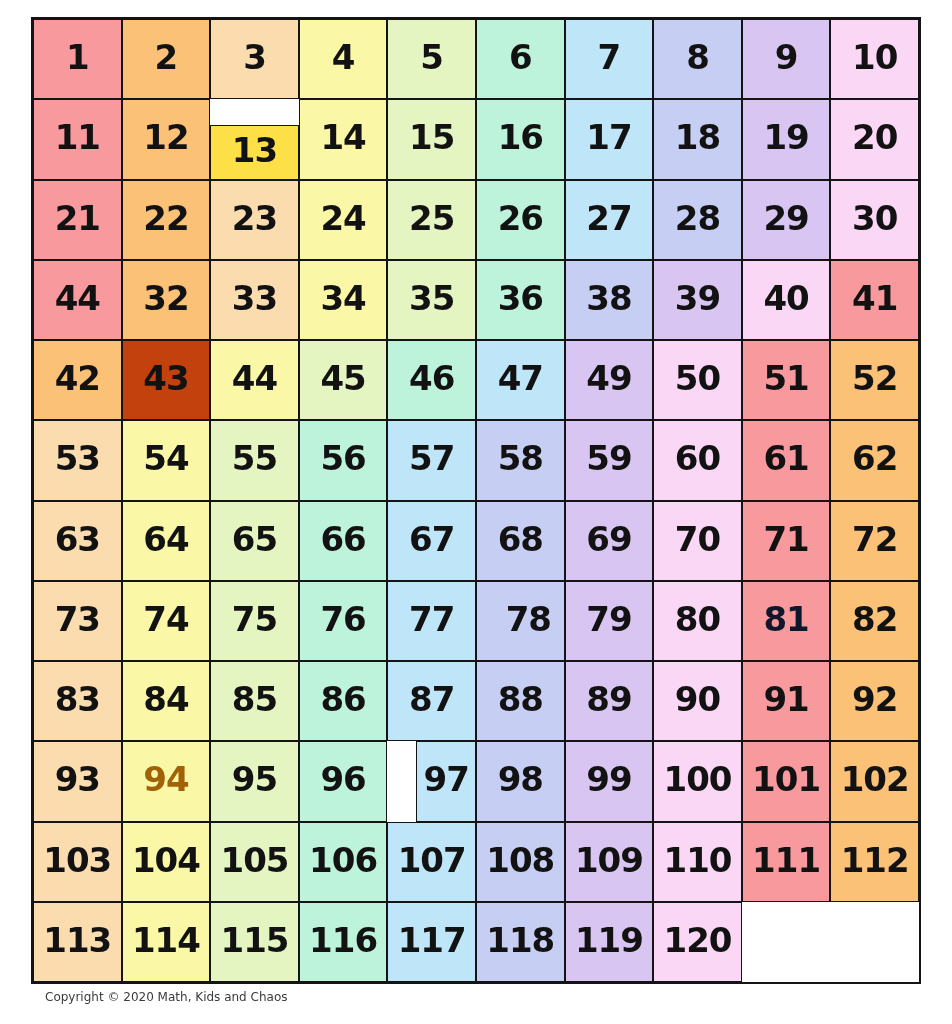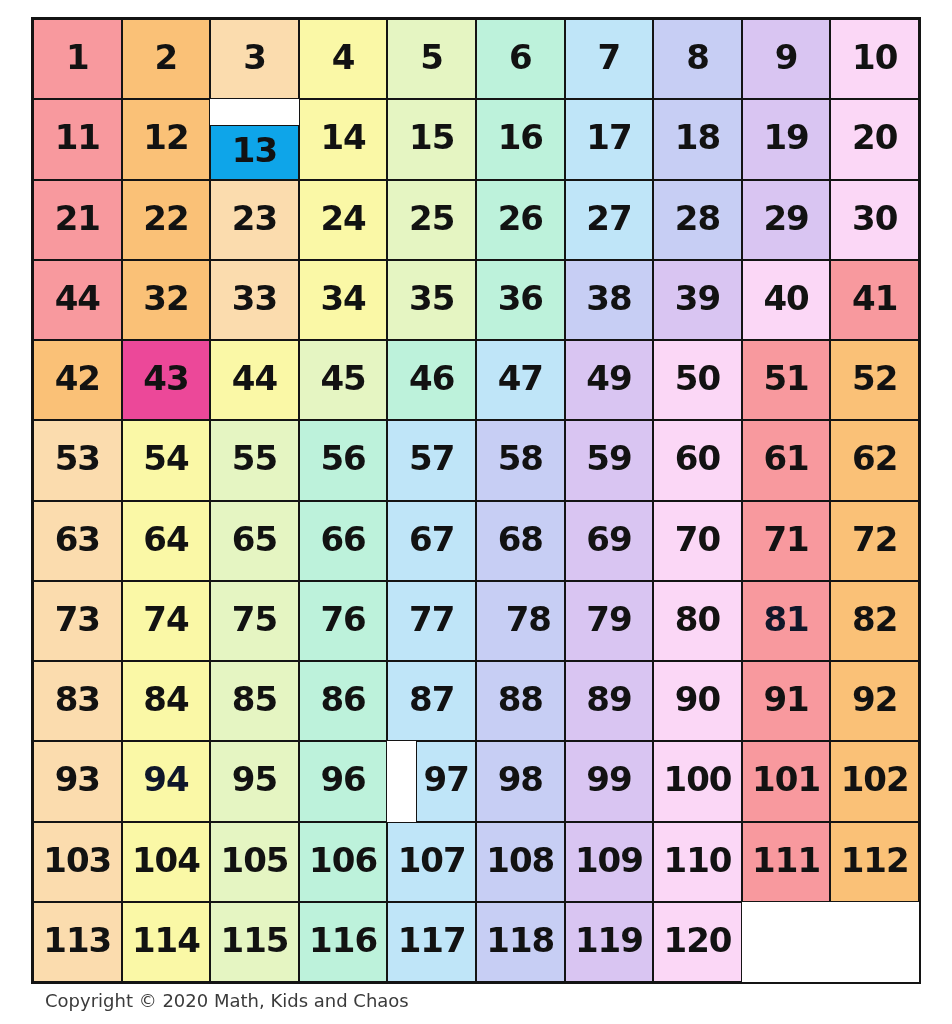--- a/index.html
+++ b/index.html
@@ -38,42 +38,42 @@
     letter-spacing: -1px;
     color: #121212;
     line-height: 1;
     padding-bottom: 4px;
   }
   .footer-copyright {
     position: absolute;
     left: 45px;
     top: 990px;
     font-family: "DejaVu Sans", sans-serif;
-    font-size: 18px;
+    font-size: 12px;
     color: #3b3b3b;
     white-space: nowrap;
   }
 </style>
 </head>
 <body>
 
 <div class="number-grid" style="border-color: rgb(20, 20, 20);">
     <div class="cell" style="background: rgb(248, 153, 158); border-color: rgb(20, 20, 20); color: rgb(18, 18, 18);">1</div>
     <div class="cell" style="background: rgb(250, 193, 119); border-color: rgb(20, 20, 20); color: rgb(18, 18, 18);">2</div>
     <div class="cell" style="background: rgb(251, 220, 174); border-color: rgb(20, 20, 20); color: rgb(18, 18, 18);">3</div>
     <div class="cell" style="background: rgb(250, 248, 166); border-color: rgb(20, 20, 20); color: rgb(18, 18, 18);">4</div>
     <div class="cell" style="background: rgb(229, 245, 194); border-color: rgb(20, 20, 20); color: rgb(18, 18, 18);">5</div>
     <div class="cell" style="background: rgb(189, 242, 219); border-color: rgb(20, 20, 20); color: rgb(18, 18, 18);">6</div>
     <div class="cell" style="background: rgb(191, 229, 248); border-color: rgb(20, 20, 20); color: rgb(18, 18, 18);">7</div>
     <div class="cell" style="background: rgb(199, 206, 244); border-color: rgb(20, 20, 20); color: rgb(18, 18, 18);">8</div>
     <div class="cell" style="background: rgb(217, 197, 242); border-color: rgb(20, 20, 20); color: rgb(18, 18, 18);">9</div>
     <div class="cell" style="background: rgb(251, 215, 246); border-color: rgb(20, 20, 20); color: rgb(18, 18, 18);">10</div>
     <div class="cell" style="background: rgb(248, 153, 158); border-color: rgb(20, 20, 20); color: rgb(18, 18, 18);">11</div>
     <div class="cell" style="background: rgb(250, 193, 119); border-color: rgb(20, 20, 20); color: rgb(18, 18, 18);">12</div>
-    <div class="cell" style="background: #0ea5e9; border-color: rgb(20, 20, 20); color: rgb(18, 18, 18); margin-top: 26px;">13</div>
+    <div class="cell" style="background: #fde047; border-color: rgb(20, 20, 20); color: rgb(18, 18, 18); margin-top: 26px;">13</div>
     <div class="cell" style="background: rgb(250, 248, 166); border-color: rgb(20, 20, 20); color: rgb(18, 18, 18);">14</div>
     <div class="cell" style="background: rgb(229, 245, 194); border-color: rgb(20, 20, 20); color: rgb(18, 18, 18);">15</div>
     <div class="cell" style="background: rgb(189, 242, 219); border-color: rgb(20, 20, 20); color: rgb(18, 18, 18);">16</div>
     <div class="cell" style="background: rgb(191, 229, 248); border-color: rgb(20, 20, 20); color: rgb(18, 18, 18);">17</div>
     <div class="cell" style="background: rgb(199, 206, 244); border-color: rgb(20, 20, 20); color: rgb(18, 18, 18);">18</div>
     <div class="cell" style="background: rgb(217, 197, 242); border-color: rgb(20, 20, 20); color: rgb(18, 18, 18);">19</div>
     <div class="cell" style="background: rgb(251, 215, 246); border-color: rgb(20, 20, 20); color: rgb(18, 18, 18);">20</div>
     <div class="cell" style="background: rgb(248, 153, 158); border-color: rgb(20, 20, 20); color: rgb(18, 18, 18);">21</div>
     <div class="cell" style="background: rgb(250, 193, 119); border-color: rgb(20, 20, 20); color: rgb(18, 18, 18);">22</div>
     <div class="cell" style="background: rgb(251, 220, 174); border-color: rgb(20, 20, 20); color: rgb(18, 18, 18);">23</div>
@@ -88,21 +88,21 @@
     <div class="cell" style="background: rgb(250, 193, 119); border-color: rgb(20, 20, 20); color: rgb(18, 18, 18);">32</div>
     <div class="cell" style="background: rgb(251, 220, 174); border-color: rgb(20, 20, 20); color: rgb(18, 18, 18);">33</div>
     <div class="cell" style="background: rgb(250, 248, 166); border-color: rgb(20, 20, 20); color: rgb(18, 18, 18);">34</div>
     <div class="cell" style="background: rgb(229, 245, 194); border-color: rgb(20, 20, 20); color: rgb(18, 18, 18);">35</div>
     <div class="cell" style="background: rgb(189, 242, 219); border-color: rgb(20, 20, 20); color: rgb(18, 18, 18);">36</div>
     <div class="cell" style="background: rgb(199, 206, 244); border-color: rgb(20, 20, 20); color: rgb(18, 18, 18);">38</div>
     <div class="cell" style="background: rgb(217, 197, 242); border-color: rgb(20, 20, 20); color: rgb(18, 18, 18);">39</div>
     <div class="cell" style="background: rgb(251, 215, 246); border-color: rgb(20, 20, 20); color: rgb(18, 18, 18);">40</div>
     <div class="cell" style="background: rgb(248, 153, 158); border-color: rgb(20, 20, 20); color: rgb(18, 18, 18);">41</div>
     <div class="cell" style="background: rgb(250, 193, 119); border-color: rgb(20, 20, 20); color: rgb(18, 18, 18);">42</div>
-    <div class="cell" style="background: #ec4899; border-color: rgb(20, 20, 20); color: rgb(18, 18, 18);">43</div>
+    <div class="cell" style="background: #c2410c; border-color: rgb(20, 20, 20); color: rgb(18, 18, 18);">43</div>
     <div class="cell" style="background: rgb(250, 248, 166); border-color: rgb(20, 20, 20); color: rgb(18, 18, 18);">44</div>
     <div class="cell" style="background: rgb(229, 245, 194); border-color: rgb(20, 20, 20); color: rgb(18, 18, 18);">45</div>
     <div class="cell" style="background: rgb(189, 242, 219); border-color: rgb(20, 20, 20); color: rgb(18, 18, 18);">46</div>
     <div class="cell" style="background: rgb(191, 229, 248); border-color: rgb(20, 20, 20); color: rgb(18, 18, 18);">47</div>
     <div class="cell" style="background: rgb(217, 197, 242); border-color: rgb(20, 20, 20); color: rgb(18, 18, 18);">49</div>
     <div class="cell" style="background: rgb(251, 215, 246); border-color: rgb(20, 20, 20); color: rgb(18, 18, 18);">50</div>
     <div class="cell" style="background: rgb(248, 153, 158); border-color: rgb(20, 20, 20); color: rgb(18, 18, 18);">51</div>
     <div class="cell" style="background: rgb(250, 193, 119); border-color: rgb(20, 20, 20); color: rgb(18, 18, 18);">52</div>
     <div class="cell" style="background: rgb(251, 220, 174); border-color: rgb(20, 20, 20); color: rgb(18, 18, 18);">53</div>
     <div class="cell" style="background: rgb(250, 248, 166); border-color: rgb(20, 20, 20); color: rgb(18, 18, 18);">54</div>
@@ -138,21 +138,21 @@
     <div class="cell" style="background: rgb(250, 248, 166); border-color: rgb(20, 20, 20); color: rgb(18, 18, 18);">84</div>
     <div class="cell" style="background: rgb(229, 245, 194); border-color: rgb(20, 20, 20); color: rgb(18, 18, 18);">85</div>
     <div class="cell" style="background: rgb(189, 242, 219); border-color: rgb(20, 20, 20); color: rgb(18, 18, 18);">86</div>
     <div class="cell" style="background: rgb(191, 229, 248); border-color: rgb(20, 20, 20); color: rgb(18, 18, 18);">87</div>
     <div class="cell" style="background: rgb(199, 206, 244); border-color: rgb(20, 20, 20); color: rgb(18, 18, 18);">88</div>
     <div class="cell" style="background: rgb(217, 197, 242); border-color: rgb(20, 20, 20); color: rgb(18, 18, 18);">89</div>
     <div class="cell" style="background: rgb(251, 215, 246); border-color: rgb(20, 20, 20); color: rgb(18, 18, 18);">90</div>
     <div class="cell" style="background: rgb(248, 153, 158); border-color: rgb(20, 20, 20); color: rgb(18, 18, 18);">91</div>
     <div class="cell" style="background: rgb(250, 193, 119); border-color: rgb(20, 20, 20); color: rgb(18, 18, 18);">92</div>
     <div class="cell" style="background: rgb(251, 220, 174); border-color: rgb(20, 20, 20); color: rgb(18, 18, 18);">93</div>
-    <div class="cell" style="background: rgb(250, 248, 166); border-color: rgb(20, 20, 20); color: #0f172a;">94</div>
+    <div class="cell" style="background: rgb(250, 248, 166); border-color: rgb(20, 20, 20); color: #a16207;">94</div>
     <div class="cell" style="background: rgb(229, 245, 194); border-color: rgb(20, 20, 20); color: rgb(18, 18, 18);">95</div>
     <div class="cell" style="background: rgb(189, 242, 219); border-color: rgb(20, 20, 20); color: rgb(18, 18, 18);">96</div>
     <div class="cell" style="background: rgb(191, 229, 248); border-color: rgb(20, 20, 20); color: rgb(18, 18, 18); margin-left: 29px;">97</div>
     <div class="cell" style="background: rgb(199, 206, 244); border-color: rgb(20, 20, 20); color: rgb(18, 18, 18);">98</div>
     <div class="cell" style="background: rgb(217, 197, 242); border-color: rgb(20, 20, 20); color: rgb(18, 18, 18);">99</div>
     <div class="cell" style="background: rgb(251, 215, 246); border-color: rgb(20, 20, 20); color: rgb(18, 18, 18);">100</div>
     <div class="cell" style="background: rgb(248, 153, 158); border-color: rgb(20, 20, 20); color: rgb(18, 18, 18);">101</div>
     <div class="cell" style="background: rgb(250, 193, 119); border-color: rgb(20, 20, 20); color: rgb(18, 18, 18);">102</div>
     <div class="cell" style="background: rgb(251, 220, 174); border-color: rgb(20, 20, 20); color: rgb(18, 18, 18);">103</div>
     <div class="cell" style="background: rgb(250, 248, 166); border-color: rgb(20, 20, 20); color: rgb(18, 18, 18);">104</div>

